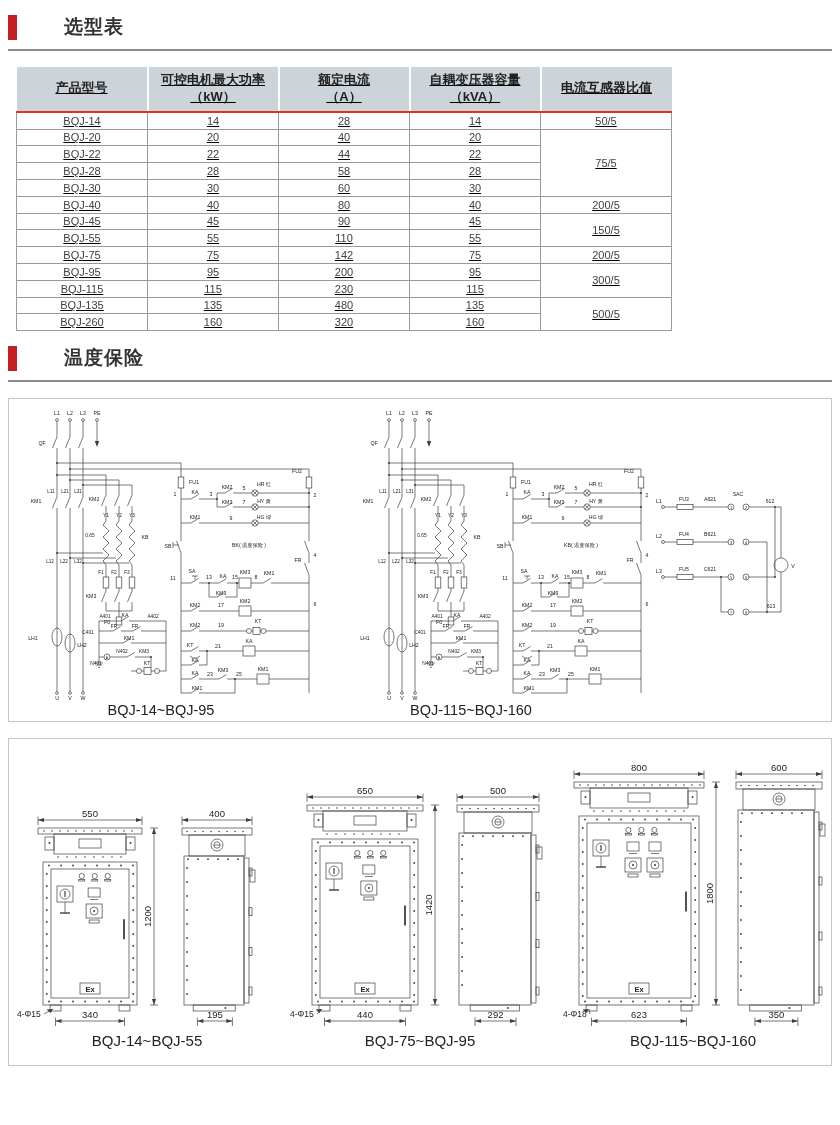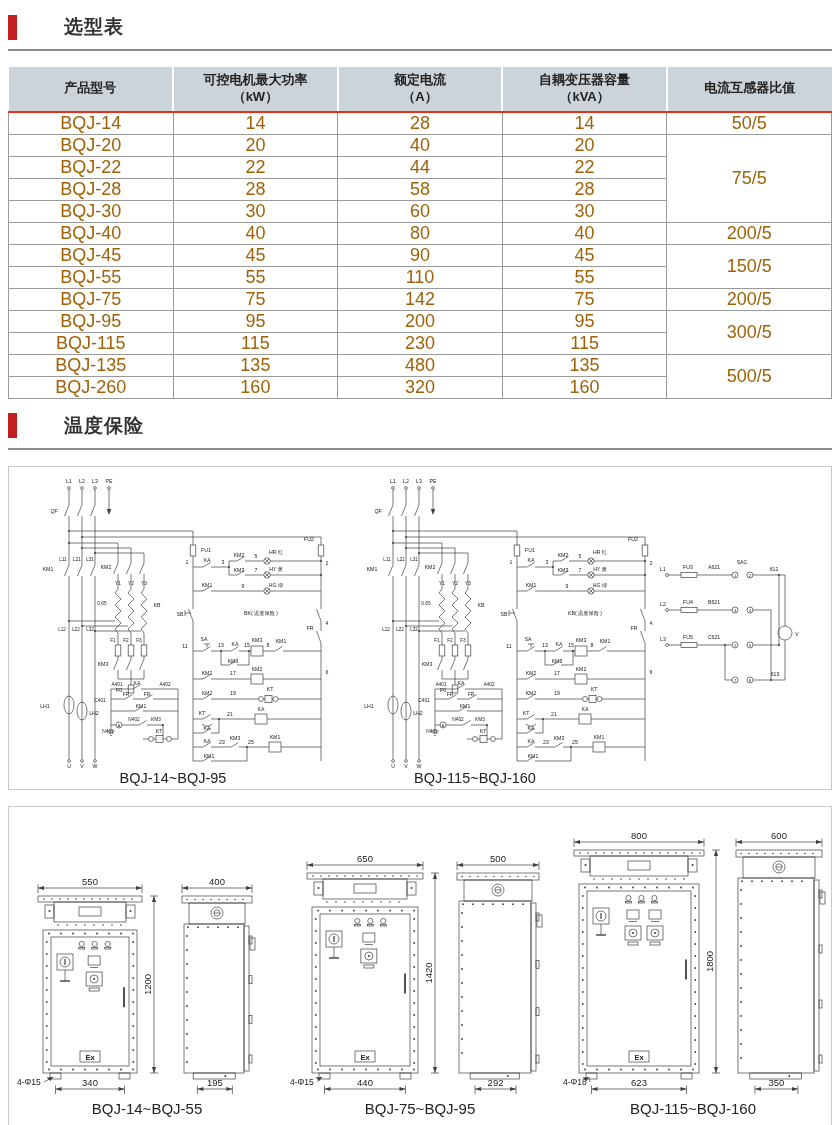--- a/index.html
+++ b/index.html
@@ -1,28 +1,28 @@
 <!DOCTYPE html>
 <html><head>
 <meta charset="utf-8">
 <style>
   html,body{margin:0;padding:0;background:#fff;}
   body{width:840px;height:1125px;font-family:"Liberation Sans","DejaVu Sans",sans-serif;overflow:hidden;}
   .sec{margin:14px 8px 0 8px;padding-bottom:9px;border-bottom:2px solid #8c8c8c;display:flex;align-items:center;gap:11px;}
   .sec .bar{width:9px;height:25px;background:#c41f20;flex:0 0 auto;}
   .sec .sec-title{font-size:19px;font-weight:bold;color:#333;letter-spacing:1px;margin-left:36px;}
-  table.sel{width:824px;margin:16px 8px 0 8px;border-collapse:collapse;table-layout:fixed;}
+  table.sel{width:656px;margin:16px 8px 0 16px;border-collapse:collapse;table-layout:fixed;text-decoration:underline;}
   table.sel thead th{background:#ccd3d9;font-size:13px;color:#222;font-weight:bold;
      padding:5px 2px;border-right:2px solid #fff;border-bottom:2.5px solid #e8301c;line-height:1.3;text-align:center;}
   table.sel thead th:last-child{border-right:none;}
-  table.sel tbody td{font-size:18px;color:#a16207;text-align:center;height:15.8px;padding:0;
+  table.sel tbody td{font-size:11px;color:#404040;text-align:center;height:15.8px;padding:0;
      border:1px solid #9a9a9a;background:#fff;}
   table.sel tbody tr:first-child td{border-top:none;}
   .panel{margin:16px 8px 0 8px;border:1px solid #c8c8c8;background:#fff;}
-  .panel.schem{display:flex;align-items:center;padding:8px 0 2px 14px;gap:4px;}
+  .panel.schem{display:flex;align-items:center;padding:8px 0 2px 2px;gap:12px;}
   .panel.dims{display:flex;justify-content:space-between;padding:3px 5px;}
   svg text{font-family:"Liberation Sans","DejaVu Sans",sans-serif;}
 </style>
 </head>
 <body>
 
 <div>
 
   <div class="sec">
     <span class="bar"></span>

